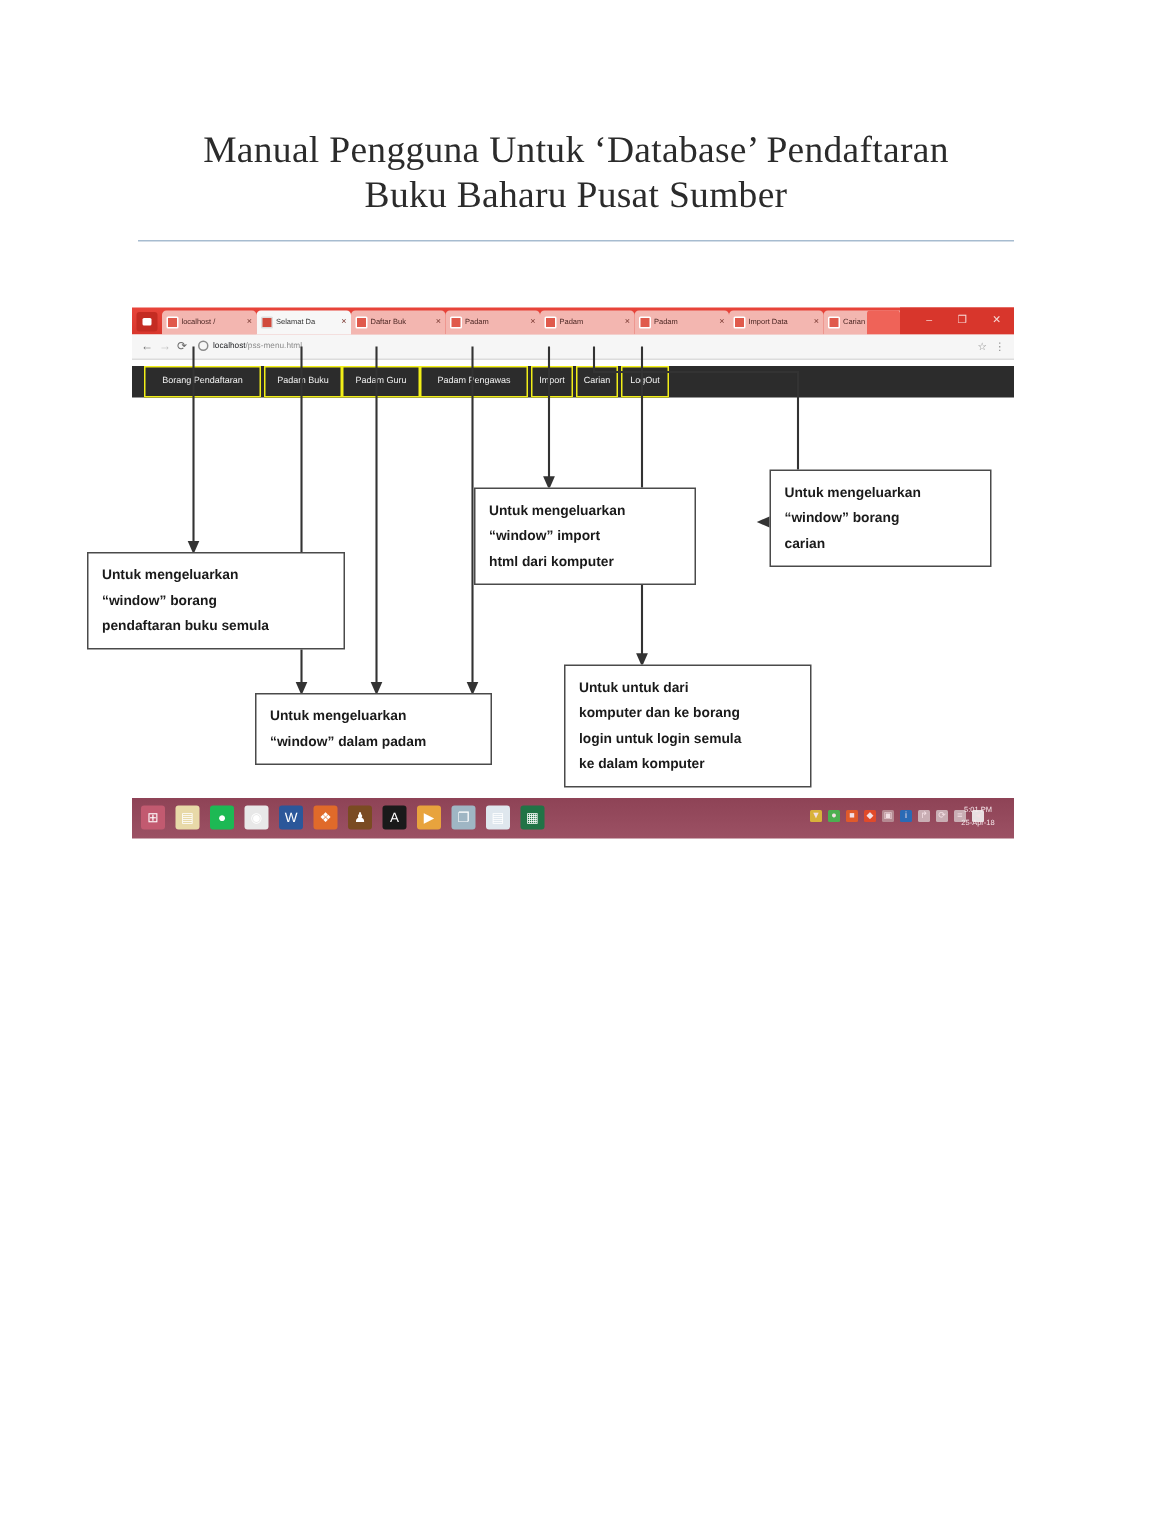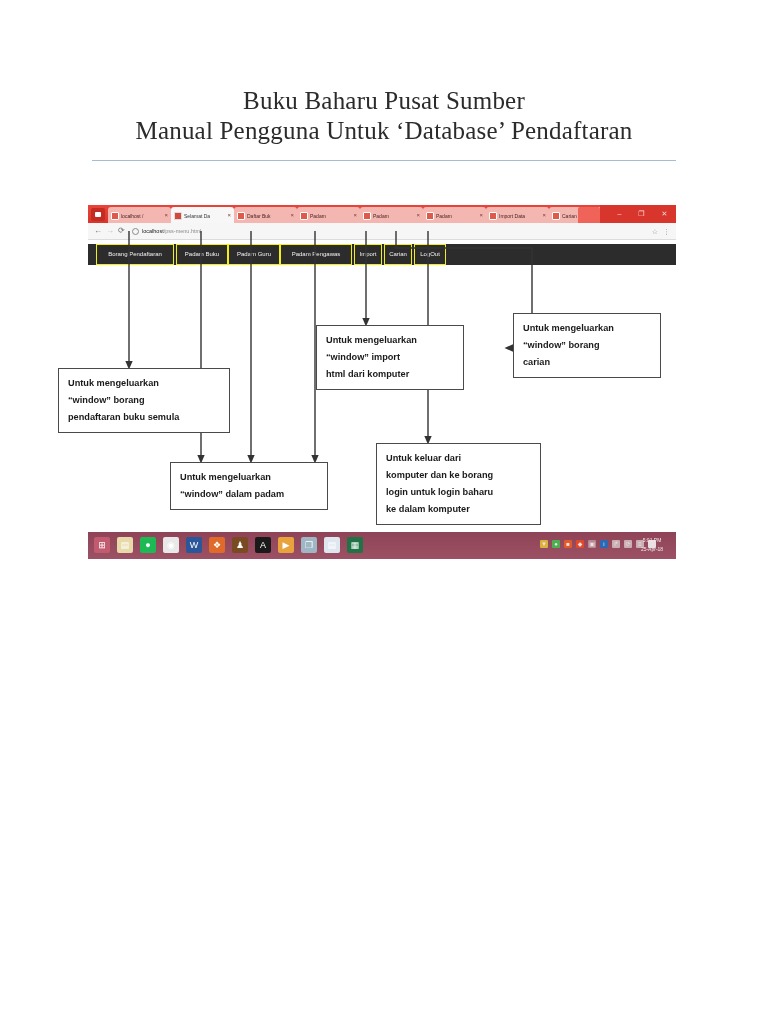--- a/index.html
+++ b/index.html
@@ -266,22 +266,22 @@
     text-align: center;
     font-size: 5px;
     line-height: 9px;
     color: #f6e8ec;
   }
 </style>
 </head>
 <body>
 
 <div class="doc-title">
+  <div>Manual Pengguna Untuk ‘Database’ Pendaftaran</div>
   <div>Buku Baharu Pusat Sumber</div>
-  <div>Manual Pengguna Untuk ‘Database’ Pendaftaran</div>
 </div>
 <div class="title-rule"></div>
 
 <div class="shot">
 
   <div class="browser">
 
     <div class="tabstrip">
       <div class="tab-left-btn"></div>
       <div id="tabs-host">
@@ -372,23 +372,23 @@
     <div>html dari komputer</div>
   </div>
 
   <div class="abox" style="left:425px; top:108px; width:148px;">
     <div>Untuk mengeluarkan</div>
     <div>“window” borang</div>
     <div>carian</div>
   </div>
 
   <div class="abox" style="left:288px; top:238px; width:165px;">
-    <div>Untuk keluar dari</div>
+    <div>Untuk untuk dari</div>
     <div>komputer dan ke borang</div>
-    <div>login untuk login baharu</div>
+    <div>login untuk login semula</div>
     <div>ke dalam komputer</div>
   </div>
 
   <div class="taskbar">
     <div id="taskbar-host">
         <div class="tb-ico" style="left: 6px; background: rgb(194, 90, 112);">⊞</div>
         <div class="tb-ico" style="left: 29px; background: rgb(232, 217, 168);">▤</div>
         <div class="tb-ico" style="left: 52px; background: rgb(29, 185, 84);">●</div>
         <div class="tb-ico" style="left: 75px; background: rgb(232, 232, 232);">◉</div>
         <div class="tb-ico" style="left: 98px; background: rgb(43, 87, 154);">W</div>

